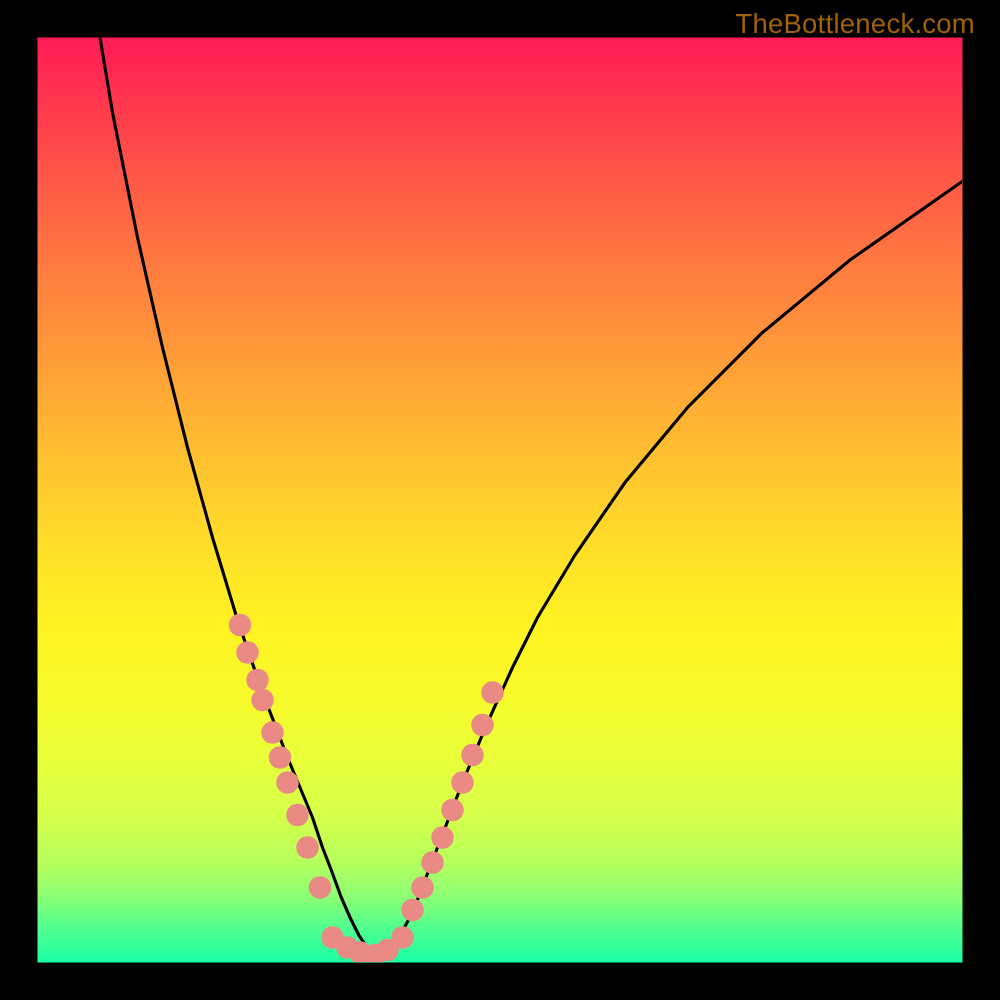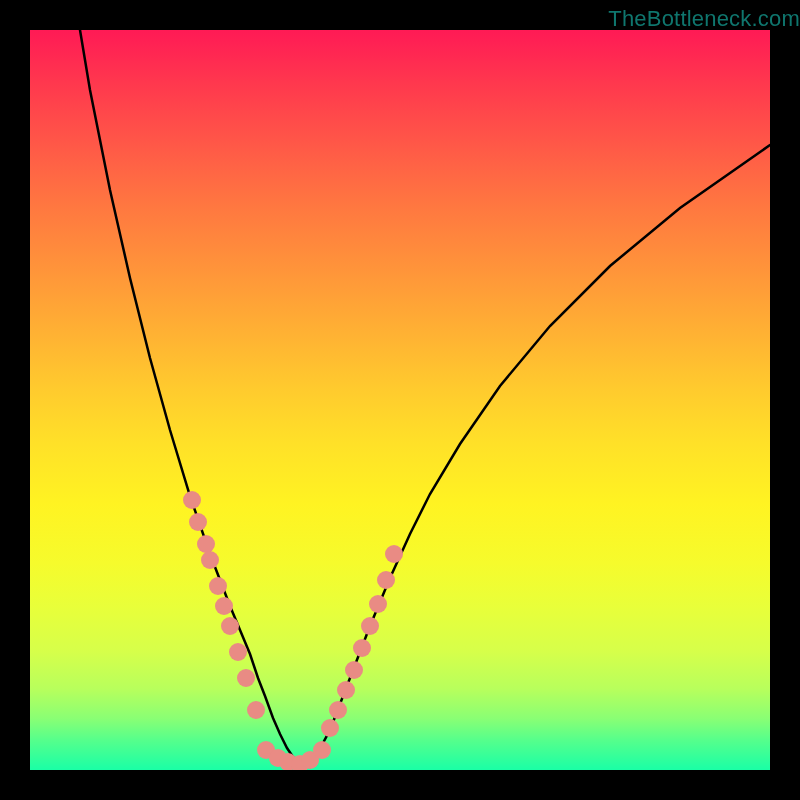--- a/index.html
+++ b/index.html
@@ -33,22 +33,22 @@
       #b8ff5c 89%,
       #8aff74 93%,
       #55ff8c 96%,
       #1affa6 100%
     );
     overflow: hidden;
   }
   .watermark {
     position: absolute;
     top: 6px;
-    right: 0;
-    color: #0f766e;
+    right: 20px;
+    color: #a16207;
     font-size: 22px;
     font-weight: 500;
     letter-spacing: 0.2px;
     z-index: 5;
     text-align: center;
   }
   svg.curve {
     position: absolute;
     left: 0;
     top: 0;

